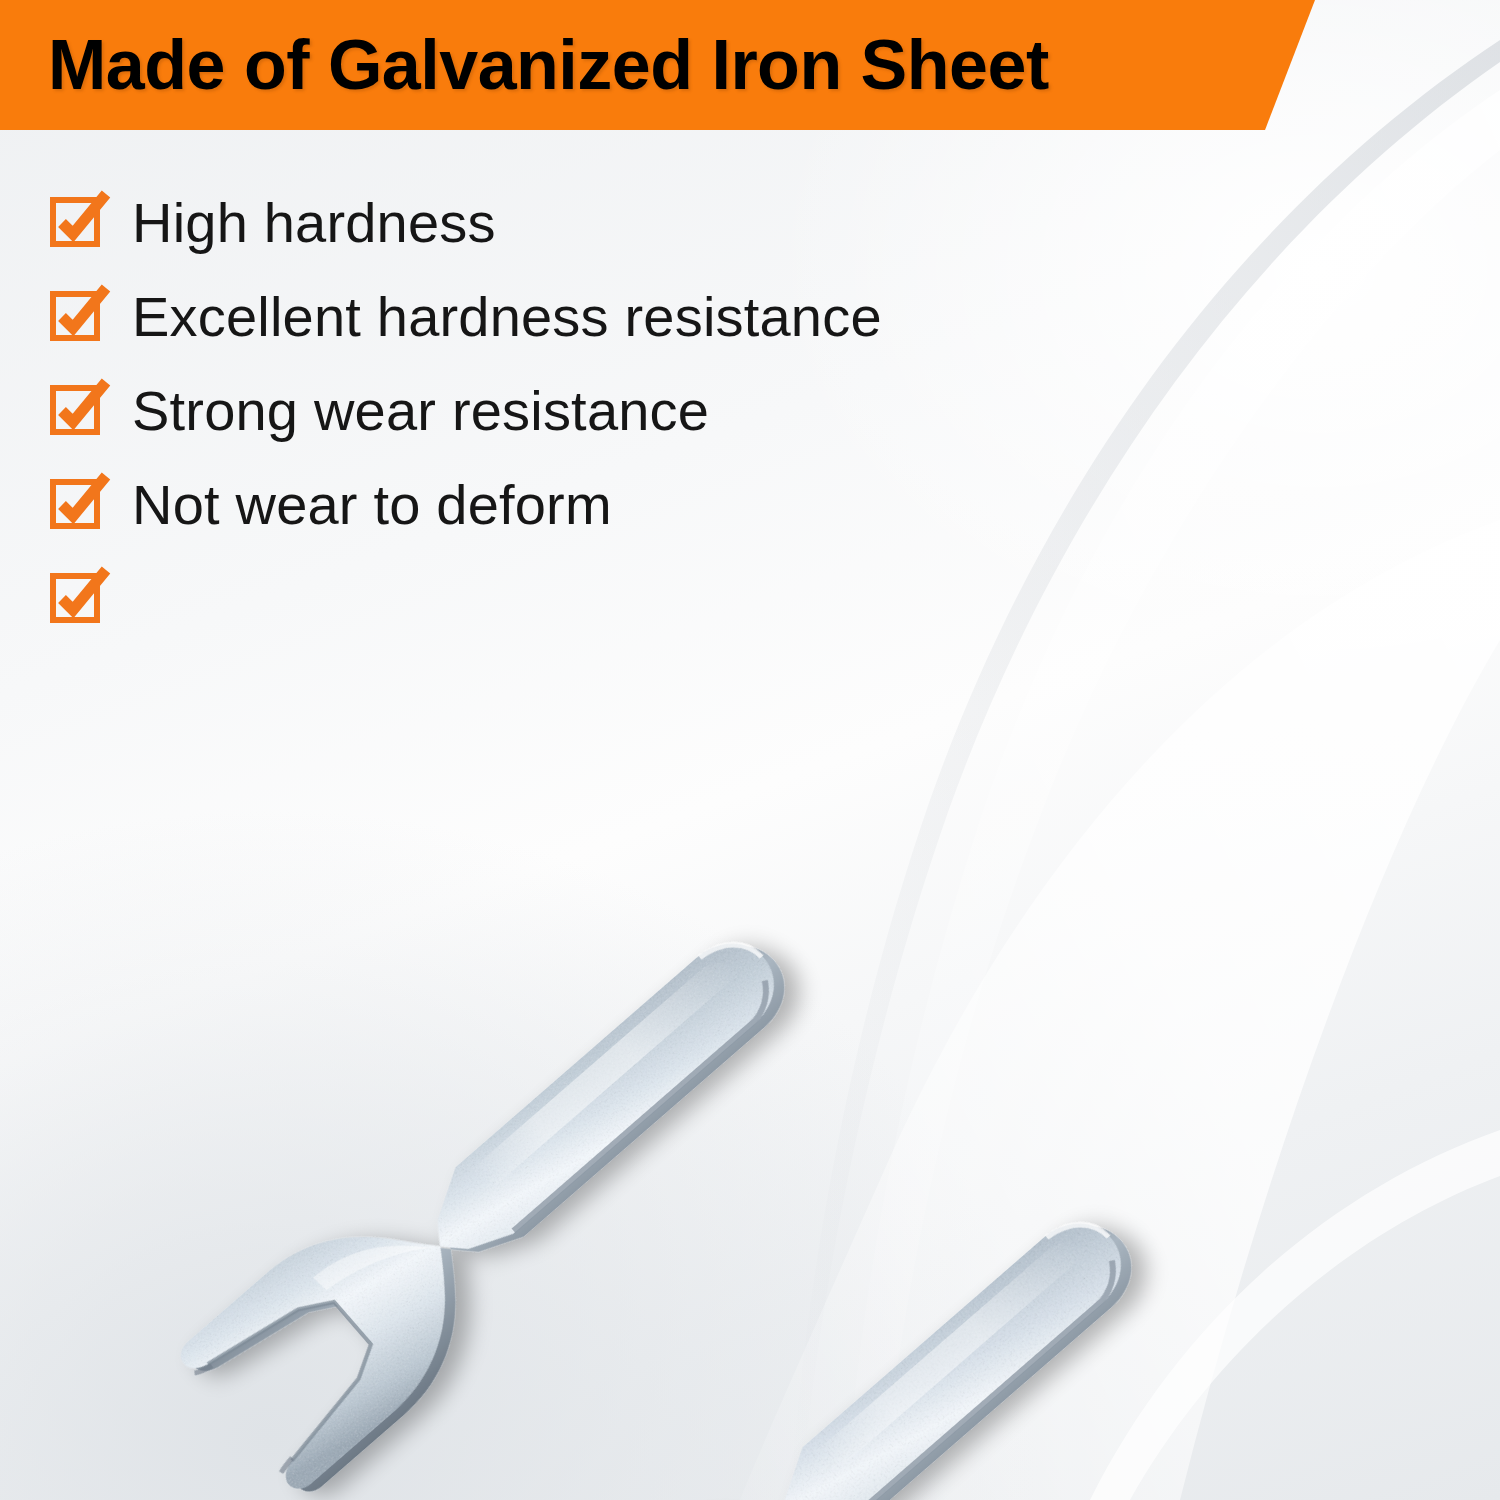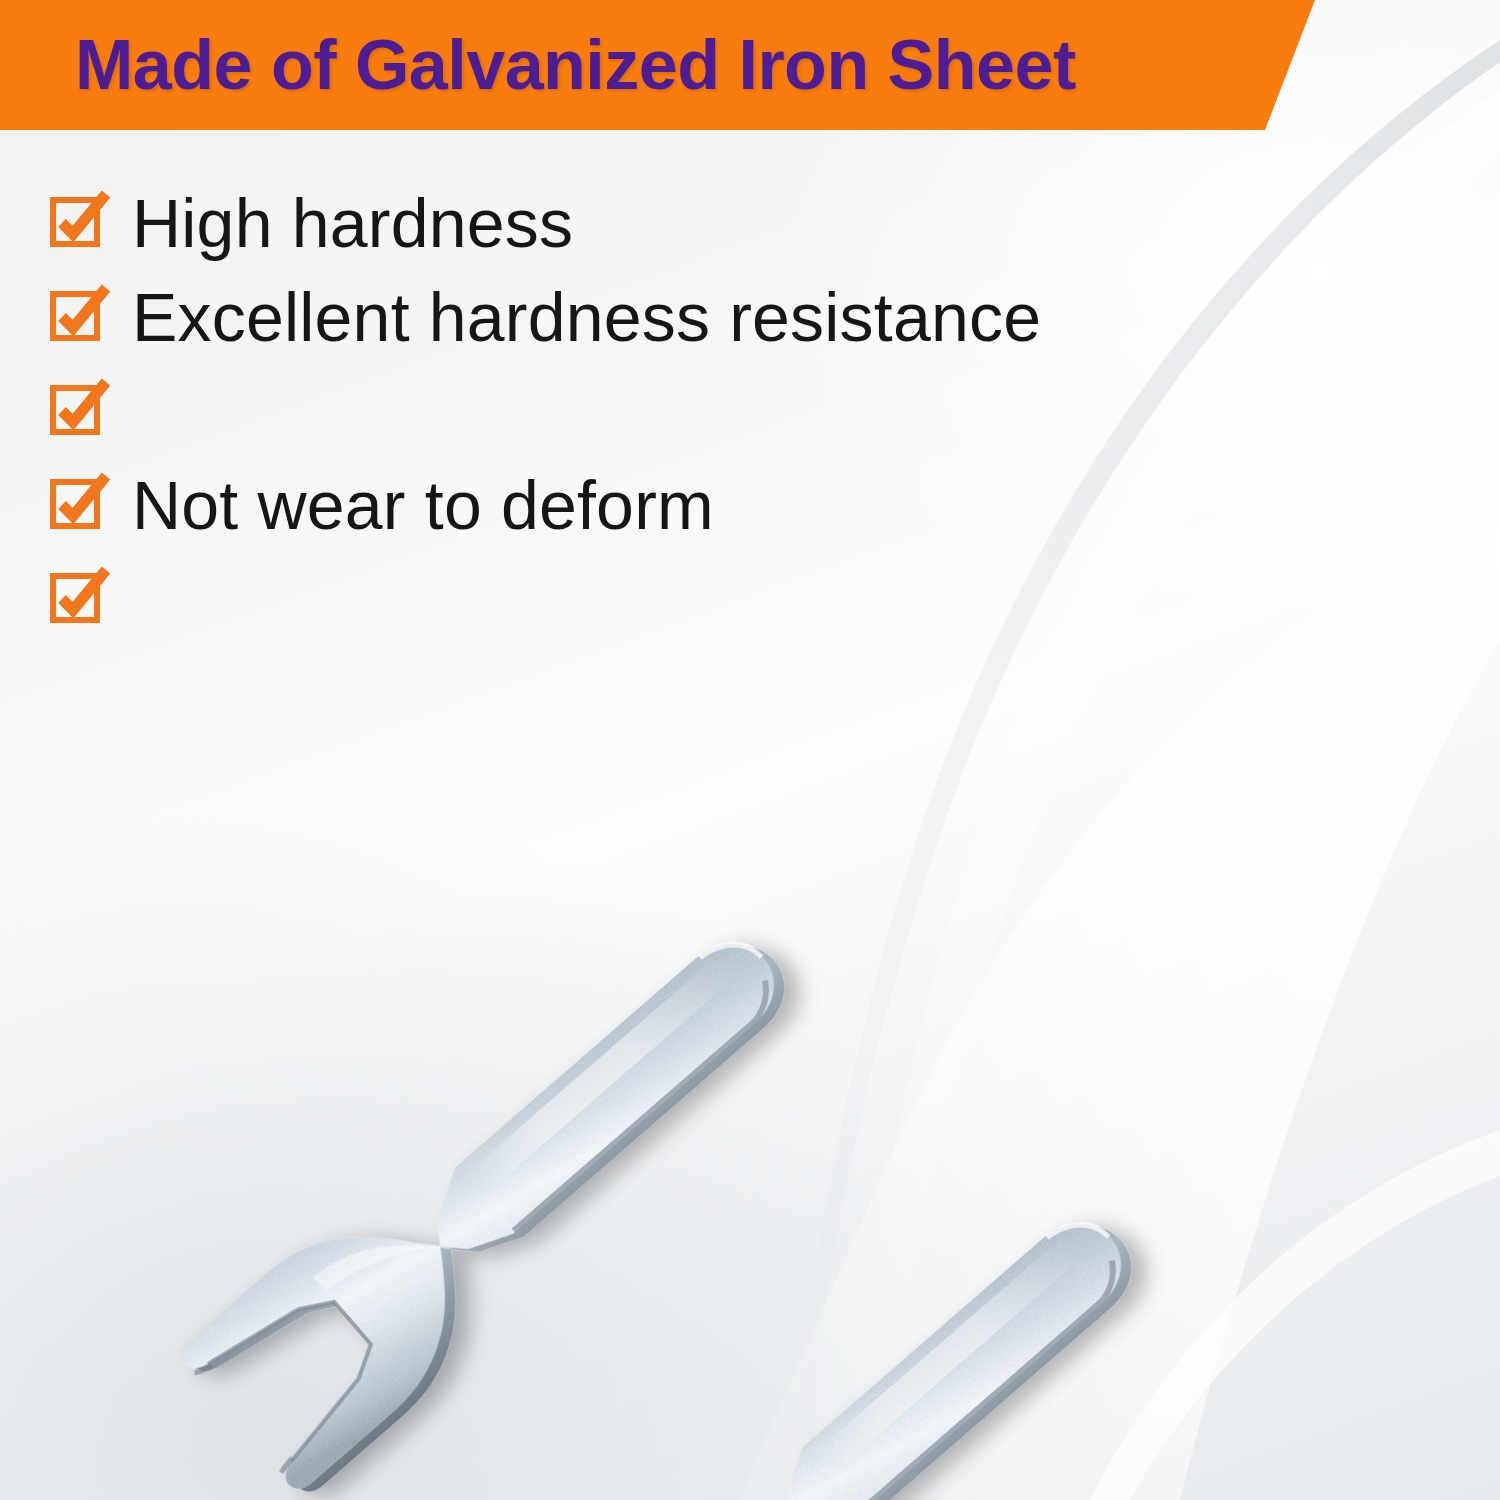--- a/index.html
+++ b/index.html
@@ -36,28 +36,27 @@
     height: 130px;
     background: #f97c0c;
     clip-path: polygon(0 0, 100% 0, 96.2% 100%, 0 100%);
     box-shadow: 0 2px 6px rgba(0,0,0,0.10);
   }
   .banner-title {
     position: absolute;
     left: 48px;
     top: 50%;
     transform: translateY(-50%);
-    color: #4c1d95;
+    color: #000000;
     font-size: 70px;
     font-weight: bold;
     letter-spacing: -0.5px;
     white-space: nowrap;
     line-height: 1;
     text-shadow: 2px 2px 3px rgba(120,55,0,0.22);
-    margin-left: 27px;
   }
 
   
   .features {
     position: absolute;
     left: 50px;
     top: 176px;
     width: 1000px;
   }
   .feature-row {
@@ -72,21 +71,21 @@
     height: 56px;
     margin-right: 26px;
   }
   .check-icon svg {
     display: block;
     width: 56px;
     height: 56px;
     overflow: visible;
   }
   .feature-label {
-    font-size: 68px;
+    font-size: 56px;
     font-weight: normal;
     color: #161616;
     line-height: 1;
     white-space: nowrap;
     letter-spacing: 0.2px;
   }
 
   
   .product-stage {
     position: absolute;
@@ -163,20 +162,21 @@
       <span class="feature-label">Excellent hardness resistance</span>
     </div>
 
     <div class="feature-row">
       <span class="check-icon">
         <svg viewBox="0 0 56 56">
           <rect x="3" y="5" width="44" height="44" fill="none" stroke="#f2761b" stroke-width="6"></rect>
           <path d="M12,28 L23,39 L56,-1" fill="none" stroke="#f2761b" stroke-width="11" stroke-linecap="butt" stroke-linejoin="miter"></path>
         </svg>
       </span>
+      <span class="feature-label">Strong wear resistance</span>
     </div>
 
     <div class="feature-row">
       <span class="check-icon">
         <svg viewBox="0 0 56 56">
           <rect x="3" y="5" width="44" height="44" fill="none" stroke="#f2761b" stroke-width="6"></rect>
           <path d="M12,28 L23,39 L56,-1" fill="none" stroke="#f2761b" stroke-width="11" stroke-linecap="butt" stroke-linejoin="miter"></path>
         </svg>
       </span>
       <span class="feature-label">Not wear to deform</span>

